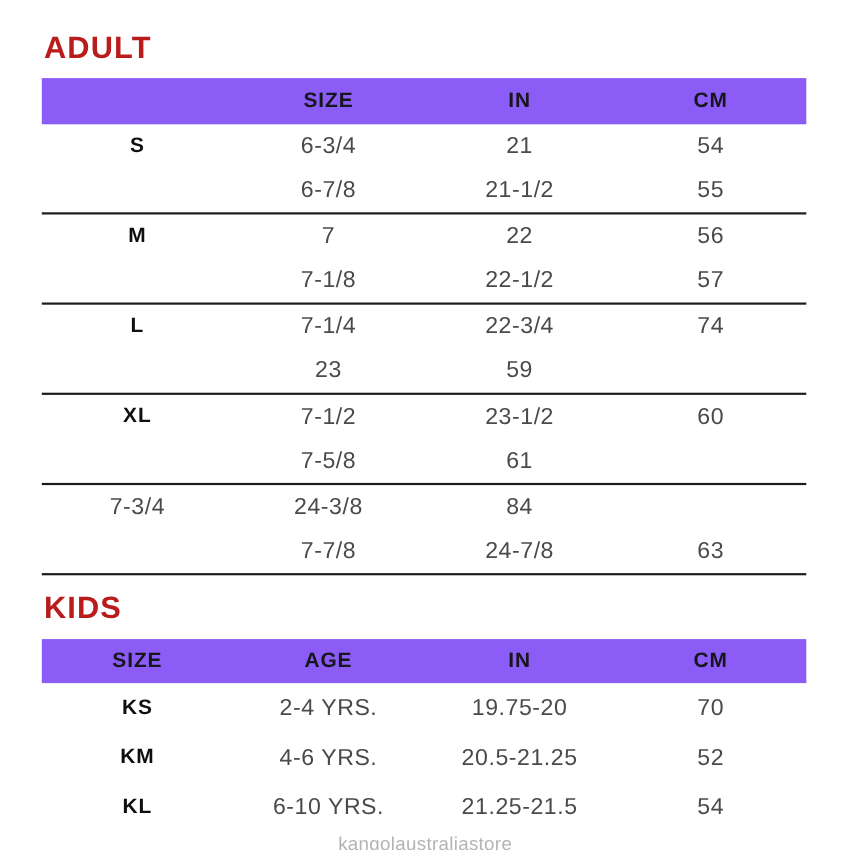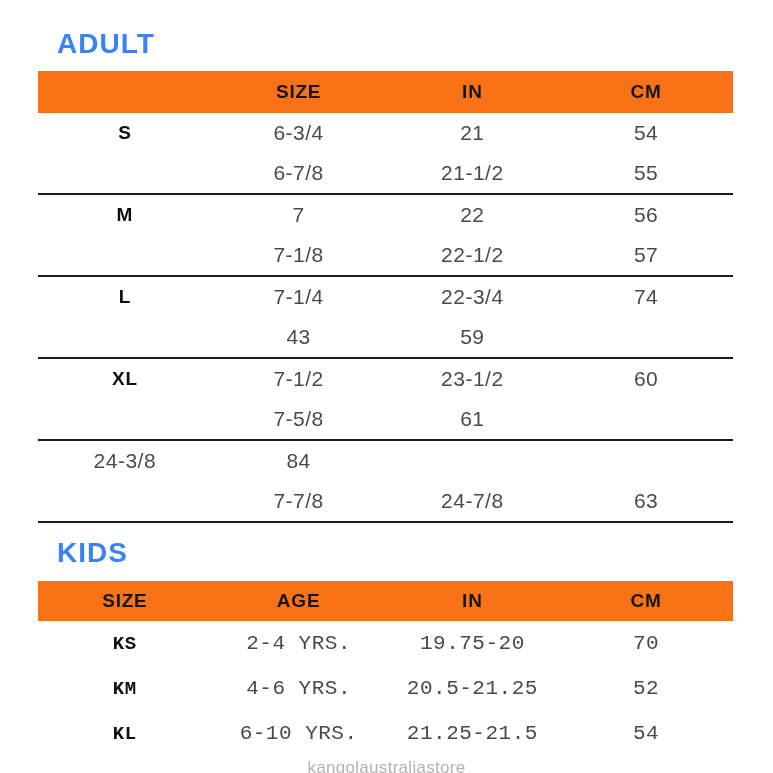--- a/index.html
+++ b/index.html
@@ -4,47 +4,47 @@
 <style>
   html, body { margin: 0; padding: 0; background: #ffffff; }
   body {
     width: 773px; height: 773px;
     font-family: "Liberation Sans", sans-serif;
     -webkit-font-smoothing: antialiased;
   }
   .page { position: relative; width: 773px; height: 773px; overflow: hidden; background: #fff; }
 
   .section-title {
-    margin: 0; padding-left: 57px;
+    margin: 0; padding-left: 40px;
     font-size: 28px; font-weight: 800; letter-spacing: 1px;
-    color: #3b82f6; line-height: 1;
+    color: #b91c1c; line-height: 1;
   }
   .title-adult { padding-top: 30px; }
   .title-kids  { margin-top: 16px; }
 
   .size-table { margin: 13px 40px 0 38px; }
   .kids-table { margin-top: 14px; }
 
   .thead {
     display: grid; grid-template-columns: 1fr 1fr 1fr 1fr;
     align-items: center; text-align: center;
-    height: 42px; background: #f97316;
+    height: 42px; background: #8b5cf6;
     font-size: 19px; font-weight: 800; letter-spacing: 0.8px;
     color: #16161d;
   }
   .kids-table .thead { height: 40px; }
 
   .trow {
     display: grid; grid-template-columns: 1fr 1fr 1fr 1fr;
     align-items: center; text-align: center;
     height: 40px;
     font-size: 21px; font-weight: 400; letter-spacing: 0.5px;
     color: #4a4a4a;
   }
-  .kids-table .trow { height: 45px; font-family: Liberation Mono, monospace; }
+  .kids-table .trow { height: 45px; }
 
   .trow .label {
     font-size: 19px; font-weight: 800; letter-spacing: 0.8px;
     color: #0f0f0f;
   }
 
   .tgroup { border-bottom: 2px solid #1c1c1c; }
 
   .watermark {
     margin-top: 2px; text-align: center;
@@ -99,41 +99,42 @@
 
     <div class="tgroup">
       <div class="trow">
         <span class="label">L</span>
         <span>7-1/4</span>
         <span>22-3/4</span>
         <span>74</span>
       </div>
       <div class="trow">
         <span class="label"></span>
-        <span>43</span>
+        <span>23</span>
         <span>59</span>
       </div>
     </div>
 
     <div class="tgroup">
       <div class="trow">
         <span class="label">XL</span>
         <span>7-1/2</span>
         <span>23-1/2</span>
         <span>60</span>
       </div>
       <div class="trow">
         <span class="label"></span>
         <span>7-5/8</span>
         <span>61</span>
       </div>
     </div>
 
     <div class="tgroup">
       <div class="trow">
+        <span>7-3/4</span>
         <span>24-3/8</span>
         <span>84</span>
       </div>
       <div class="trow">
         <span class="label"></span>
         <span>7-7/8</span>
         <span>24-7/8</span>
         <span>63</span>
       </div>
     </div>

